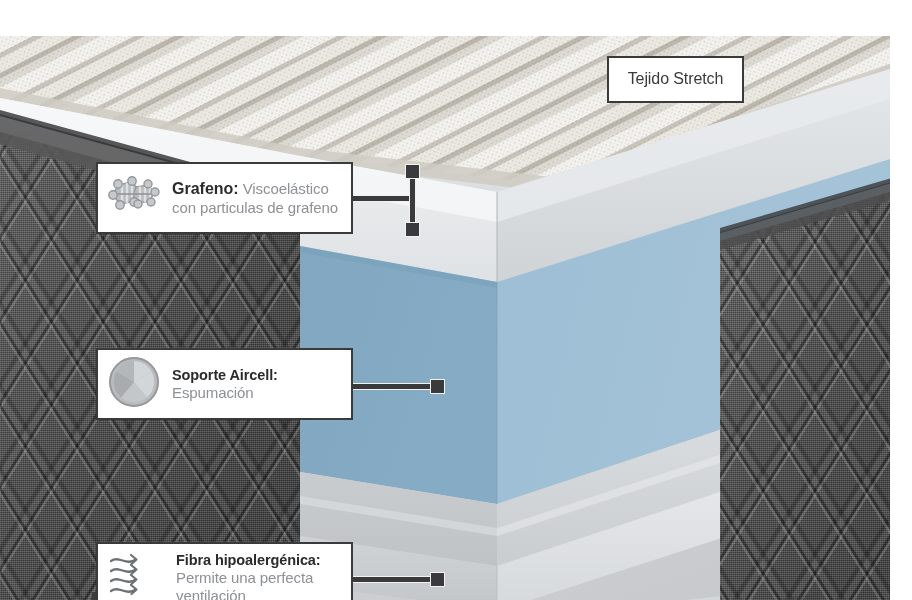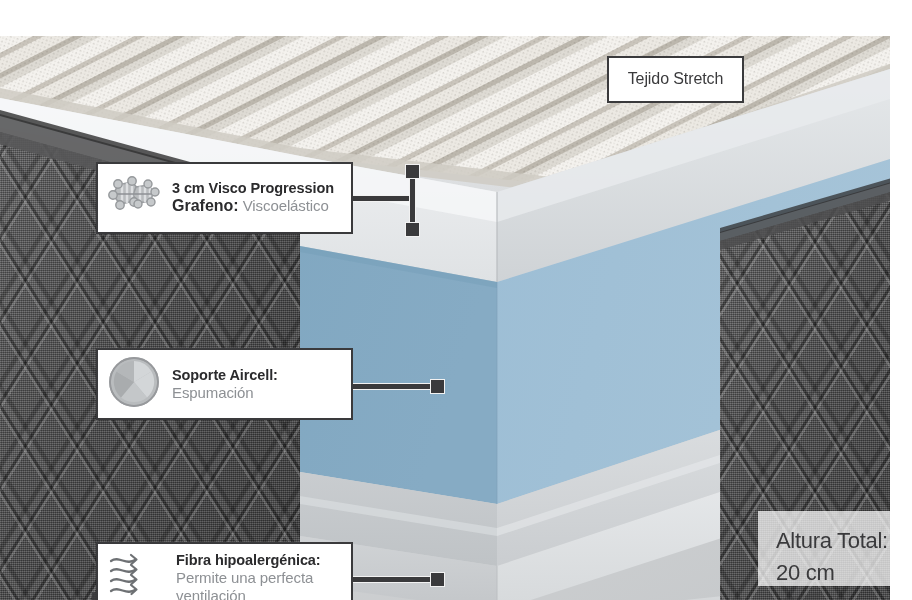--- a/index.html
+++ b/index.html
@@ -304,24 +304,24 @@
           <circle cx="14" cy="37" r="4.2"></circle>
           <circle cx="28" cy="34" r="4.2"></circle>
           <circle cx="42" cy="16" r="4.0"></circle>
           <circle cx="49" cy="24" r="4.0"></circle>
           <circle cx="45" cy="34" r="4.0"></circle>
           <circle cx="32" cy="36" r="4.0"></circle>
         </g>
       </svg>
     </span>
     <div class="ctext">
-      <div class="c-title">3 cm Visco Progression</div>
       <div>
         <span class="c-inline-title">Grafeno:</span><span class="c-body"> Viscoelástico</span>
       </div>
+      <div class="c-body">con particulas de grafeno</div>
     </div>
   </div>
 
   <div class="callout" style="left:96px; top:506px; width:257px; height:72px;">
     <span class="c-icon">
       <svg width="60" height="56" viewBox="0 0 60 56">
         <g fill="none" stroke="#6e7174" stroke-width="2.2" stroke-linecap="round">
           <path d="M 5,13 C 13,7 20,18 29,12"></path>
           <path d="M 5,23 C 13,17 20,28 29,22"></path>
           <path d="M 5,33 C 13,27 20,38 29,32"></path>
@@ -358,18 +358,14 @@
         </g>
         <circle cx="28" cy="28" r="24" fill="none" stroke="#97999c" stroke-width="1.8"></circle>
       </svg>
     </span>
     <div class="ctext">
       <div class="c-title">Soporte Aircell:</div>
       <div class="c-body">Espumación</div>
     </div>
   </div>
 
-  <div class="height-badge" style="left:758px; top:475px; width:154px; height:75px;">
-    <div>Altura Total:</div>
-    <div>20 cm</div>
-  </div>
 
 </div>
 
 </body></html>

